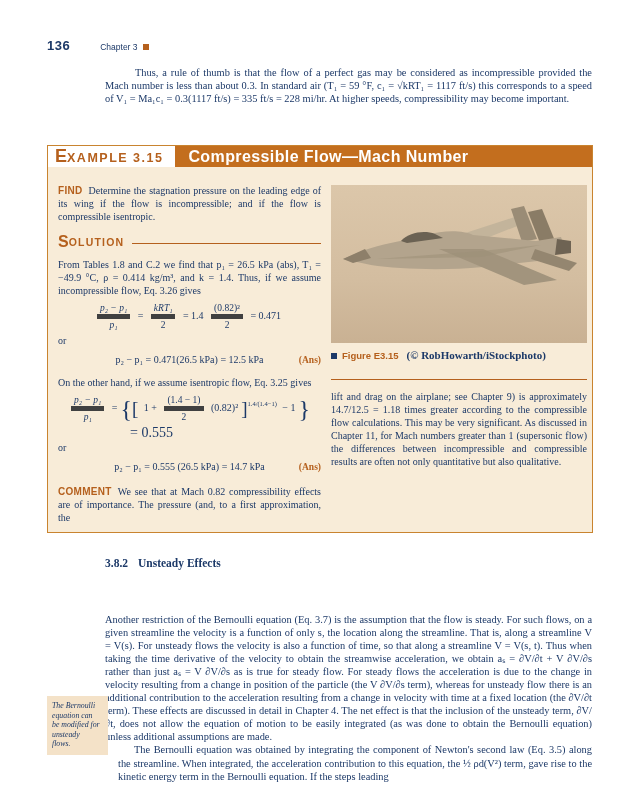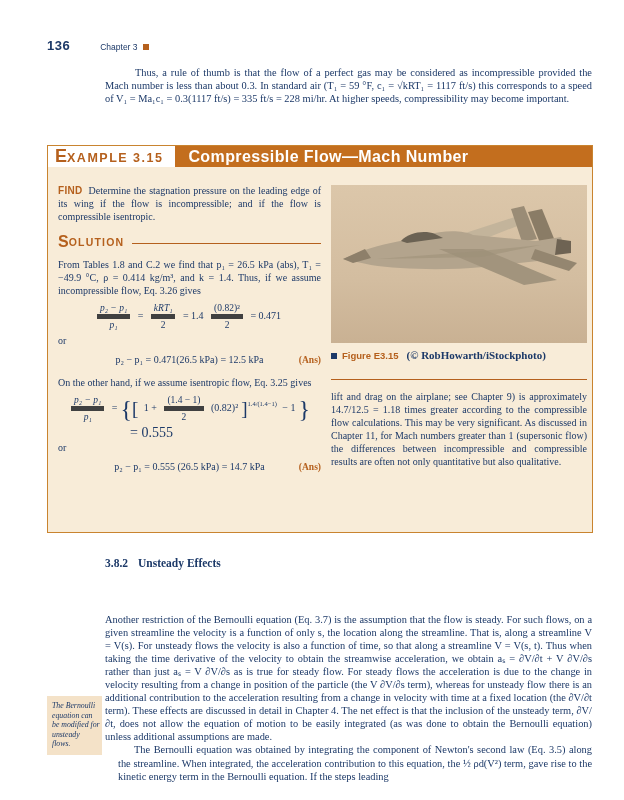--- a/index.html
+++ b/index.html
@@ -70,21 +70,21 @@
 
   
   .section-heading{position:absolute;top:557px;left:105px;font-weight:bold;font-size:11.5px;}
   .section-heading .sec-num{margin-right:10px;}
   .section-body{position:absolute;top:581px;left:105px;width:487px;font-size:10.4px;line-height:13.05px;text-align:justify;margin-top:32px;}
   .section-body p{margin:0;}
   .section-body .p2{text-indent:16px;padding-left:13px;}
 
   
   .margin-note{position:absolute;top:696px;left:47px;width:48px;background:#f4e2c8;
-    padding:5px 2px 6px 5px;font-style:italic;font-size:7.8px;line-height:9.6px;color:#1c3968;}
+    padding:5px 8px 6px 5px;font-style:italic;font-size:7.8px;line-height:9.6px;color:#1c3968;}
 </style>
 </head>
 <body>
 
 <div class="page-header">
   <span class="page-number">136</span>
   <span class="chapter-info">
     <span class="chapter-label">Chapter 3</span>
     <span class="chapter-square"></span>
   </span>
@@ -145,20 +145,21 @@
       </div>
       <div class="eq3-line2">= 0.555</div>
 
       <p class="or-label">or</p>
 
       <div class="eq-row">
         <span class="eq-plain">p₂ − p₁ = 0.555 (26.5 kPa) = 14.7 kPa</span>
         <span class="ans">(Ans)</span>
       </div>
 
+      <p class="para mt12"><span class="inline-label">COMMENT</span><span>We see that at Mach 0.82 compressibility effects are of importance. The pressure (and, to a first approximation, the</span></p>
     </div>
 
     <div class="col-right">
 
       <svg class="photo" viewBox="0 0 256 158" xmlns="http://www.w3.org/2000/svg">
         <defs>
           <linearGradient id="sky" x1="0" y1="0" x2="0" y2="1">
             <stop offset="0" stop-color="#dcc7aa"></stop>
             <stop offset="0.6" stop-color="#d3bda0"></stop>
             <stop offset="1" stop-color="#c9b193"></stop>

